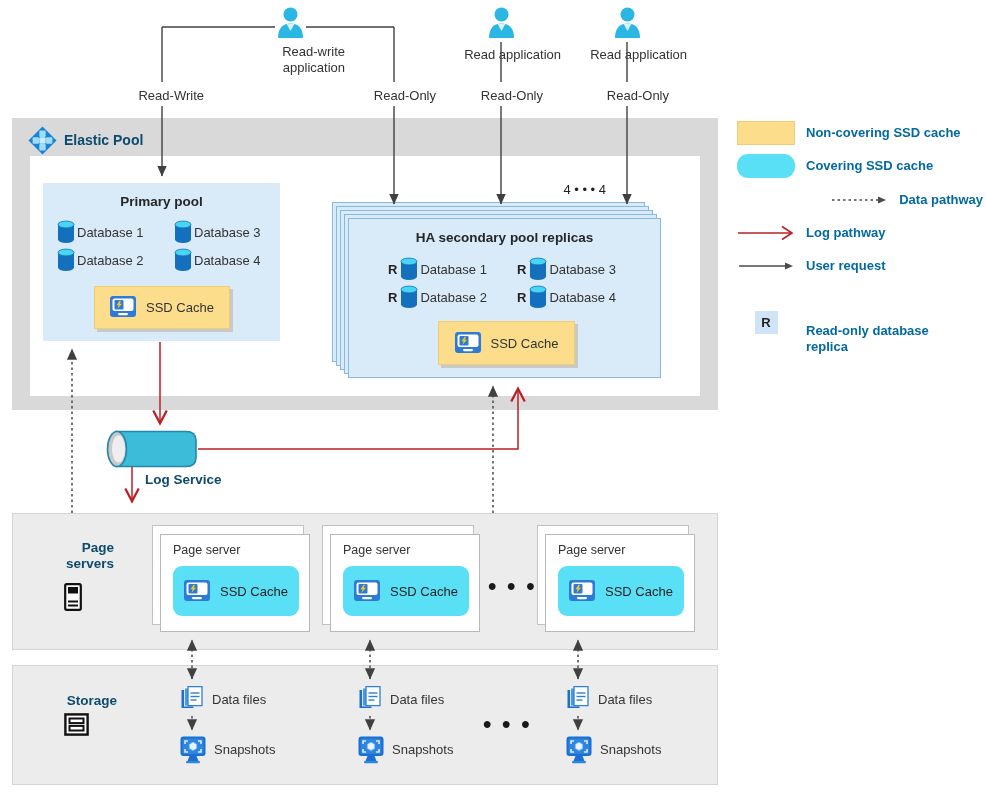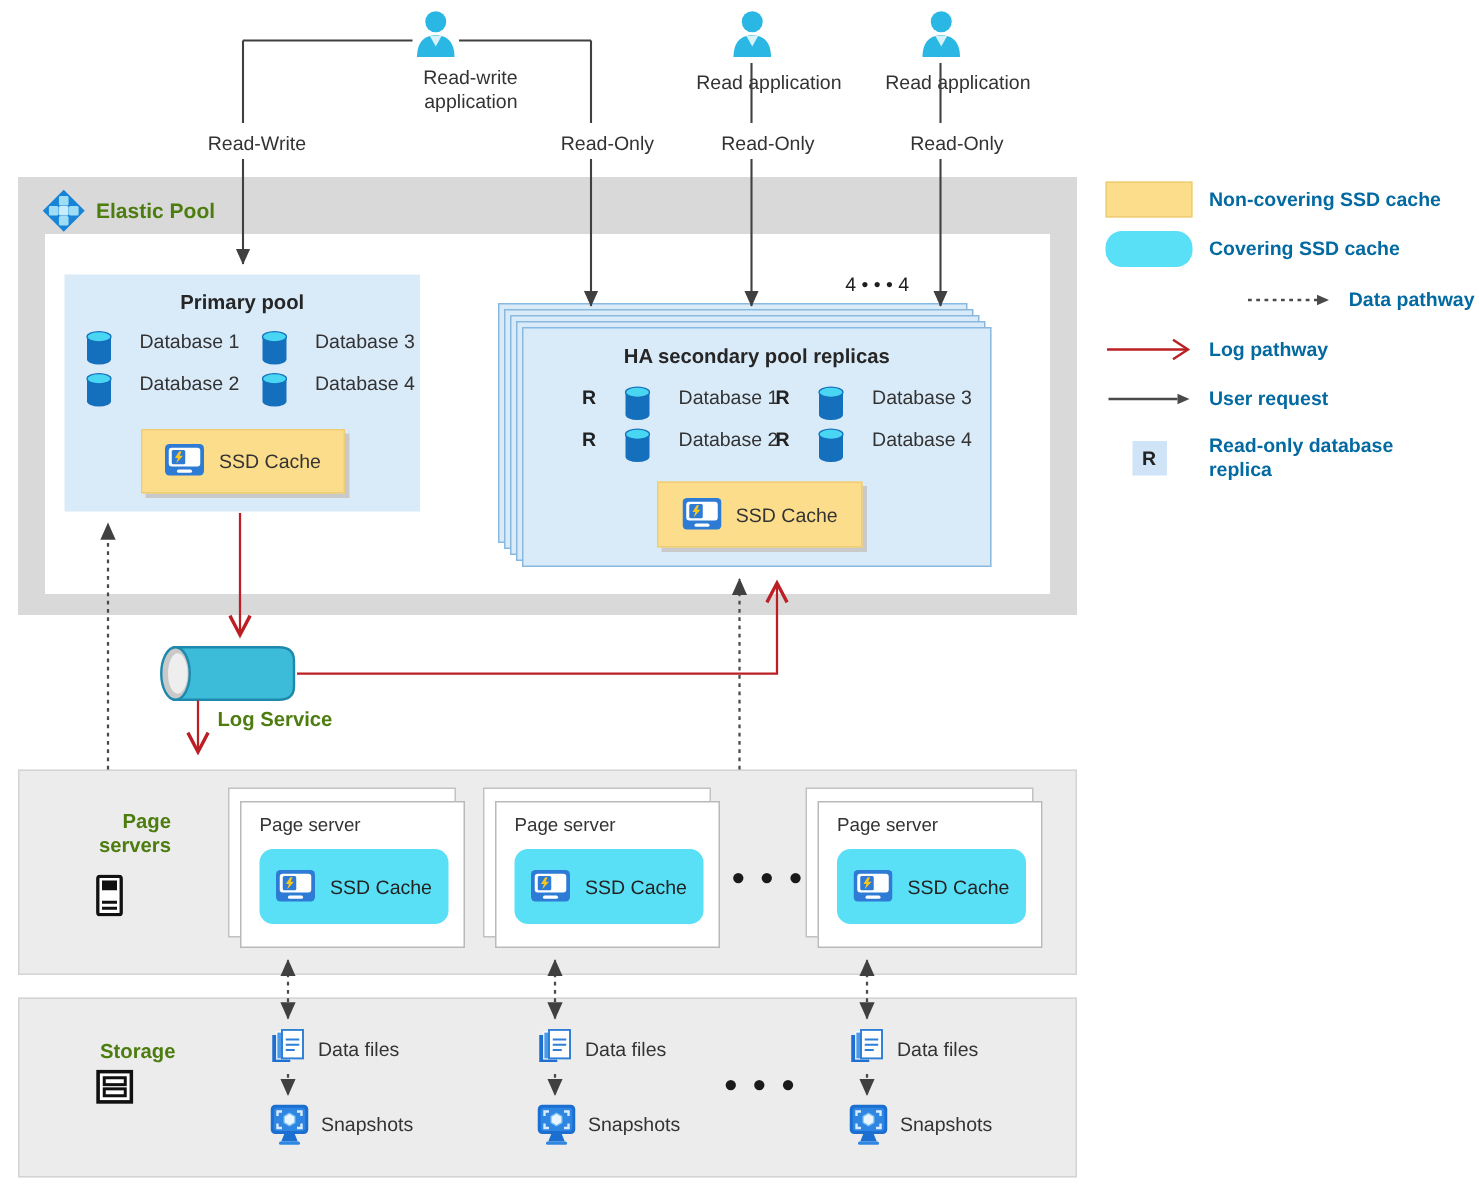--- a/index.html
+++ b/index.html
@@ -1,33 +1,33 @@
 <!DOCTYPE html>
 <html><head>
 <meta charset="utf-8">
 <style>
   html,body{margin:0;padding:0;background:#fff;}
   #canvas{position:relative;width:986px;height:800px;background:#fff;
           font-family:"Liberation Sans","DejaVu Sans",sans-serif;color:#3a3a3a;overflow:hidden;}
   .abs{position:absolute;}
   .lbl{font-size:13px;color:#333;text-align:right;line-height:16px;}
-  .b{font-weight:bold;color:#4d7c0f;}
+  .b{font-weight:bold;color:#0c4a6e;}
   
   .pool-outer{background:#d9d9d9;}
   .pool-inner{background:#ffffff;}
   .graybox{background:#ececec;border:1px solid #d4d4d4;box-sizing:border-box;}
   
   .bluebox{background:#d9eaf9;box-sizing:border-box;}
   .stack{border:1px solid #8ab9e0;
          box-shadow:-4px -4px 0 -1px #d9eaf9,-4px -4px 0 0 #8ab9e0,
                     -8px -8px 0 -1px #d9eaf9,-8px -8px 0 0 #8ab9e0,
                     -12px -12px 0 -1px #d9eaf9,-12px -12px 0 0 #8ab9e0,
                     -16px -16px 0 -1px #d9eaf9,-16px -16px 0 0 #8ab9e0;}
   .pool-title{position:absolute;top:11px;left:0;right:0;text-align:center;font-size:13.5px;font-weight:bold;color:#262626;}
-  .dbrow{position:absolute;display:flex;gap:18px;font-size:13px;color:#333;white-space:nowrap;}
+  .dbrow{position:absolute;display:flex;align-items:center;gap:2px;font-size:13px;color:#333;white-space:nowrap;}
   .rbadge{font-weight:bold;color:#222;font-size:13px;margin-right:1px;}
   
   .ssd-yellow{position:absolute;display:flex;align-items:center;justify-content:center;gap:10px;
               background:#fbdd8c;border:1px solid #eecd74;box-shadow:3px 3px 0 #c9c9c9;font-size:13px;color:#333;}
   .ssd-cyan{position:absolute;display:flex;align-items:center;justify-content:center;gap:10px;
             background:#59e0f6;border-radius:9px;font-size:13px;color:#222;}
   
   .card{position:absolute;width:150px;height:98px;background:#fff;border:1px solid #b9b9b9;box-sizing:border-box;
         box-shadow:-7px -8px 0 0 #ffffff,-7px -8px 0 1px #c2c2c2;}
   .card-title{position:absolute;top:8px;left:12px;font-size:12.5px;color:#333;}
@@ -379,21 +379,21 @@
           <line x1="2" y1="7" x2="48" y2="7" stroke="#4a4a4a" stroke-width="1.6"></line>
           <path d="M48,3.5 L56,7 L48,10.5 Z" fill="#4a4a4a"></path>
         </svg>
     </div>
     <div class="legend-label">User request</div>
   </div>
   <div class="legend-row" style="top:289px;">
     <div class="legend-swatch">
         <div class="sw-badge">R</div>
       </div>
-    <div class="legend-label" style="width:160px;">Read-only database replica</div>
+    <div class="legend-label" style="width:160px;margin-top:34px;">Read-only database replica</div>
   </div>
 
   <svg id="connector-layer" width="986" height="800" viewBox="0 0 986 800">
     <defs>
       <marker id="mk-black" markerWidth="9" markerHeight="9" refX="7.2" refY="4" orient="auto-start-reverse">
         <path d="M0,0.6 L7.6,4 L0,7.4 Z" fill="#404040"></path>
       </marker>
       <marker id="mk-red" markerWidth="12" markerHeight="12" refX="9.4" refY="5.5" orient="auto">
         <path d="M1,1 L9.6,5.5 L1,10" fill="none" stroke="#bb1f24" stroke-width="1.5"></path>
       </marker>

